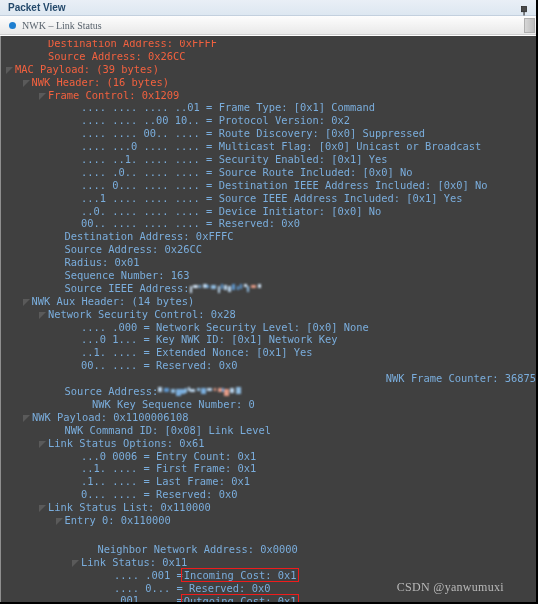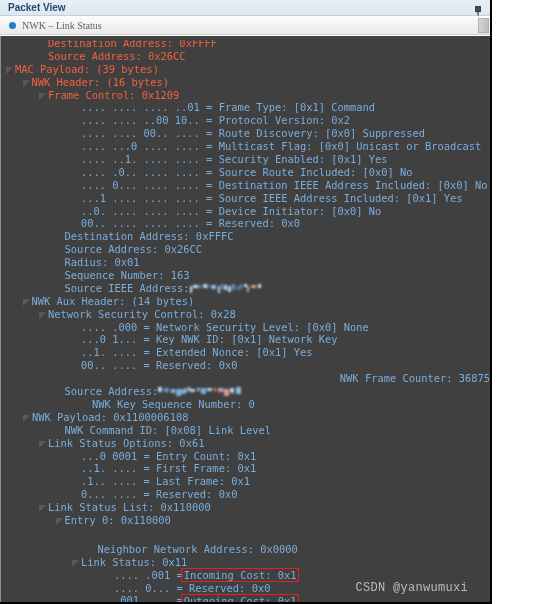--- a/index.html
+++ b/index.html
@@ -6,21 +6,21 @@
   html, body {
     margin: 0; padding: 0;
     width: 554px; height: 604px;
     background: #ffffff;
     font-family: "DejaVu Sans Mono", "Liberation Mono", monospace;
     overflow: hidden;
   }
 
   #app {
     position: relative;
-    width: 492px; height: 604px;
+    width: 538px; height: 604px;
     background: #ffffff;
     border-right: 2px solid #000;
     border-bottom: 2px solid #000;
   }
 
   
   .titlebar {
     height: 16px;
     background: linear-gradient(to bottom, #e9eff6 0%, #dde7f1 100%);
     border-bottom: 1px solid #c3d0de;
@@ -120,22 +120,22 @@
   .boxed {
     outline: 1.6px solid #ee1c1c;
     outline-offset: 1px;
     padding: 0 1px;
     display: inline-block;
     line-height: 10px;
   }
 
   .watermark {
     position: absolute;
-    right: 22px; bottom: 7px;
-    font-family: Liberation Mono, monospace;
+    right: 32px; bottom: 7px;
+    font-family: Liberation Serif, serif;
     font-size: 12px;
     color: #b9b9b9;
     letter-spacing: 0.3px;
   }
 </style>
 </head>
 <body>
 
 <div id="app">
 
@@ -296,21 +296,21 @@
           <span class="txt c-nwk">NWK Command ID: [0x08] Link Level</span>
         </div>
         <div class="row" style="padding-left: 37px;">
           <span class="twisty"><svg width="9" height="9" viewBox="0 0 9 9">
               <path d="M1 1 L8 1 L1 8 Z" fill="#5a5a5a"></path>
             </svg></span>
           <span class="txt c-nwk">Link Status Options: 0x61</span>
         </div>
         <div class="row" style="padding-left: 70px;">
           <span class="twisty empty"></span>
-          <span class="txt c-nwk">...0 0001 = Entry Count: 0x1</span>
+          <span class="txt c-nwk">...0 0006 = Entry Count: 0x1</span>
         </div>
         <div class="row" style="padding-left: 70px;">
           <span class="twisty empty"></span>
           <span class="txt c-nwk">..1. .... = First Frame: 0x1</span>
         </div>
         <div class="row" style="padding-left: 70px;">
           <span class="twisty empty"></span>
           <span class="txt c-nwk">.1.. .... = Last Frame: 0x1</span>
         </div>
         <div class="row" style="padding-left: 70px;">

